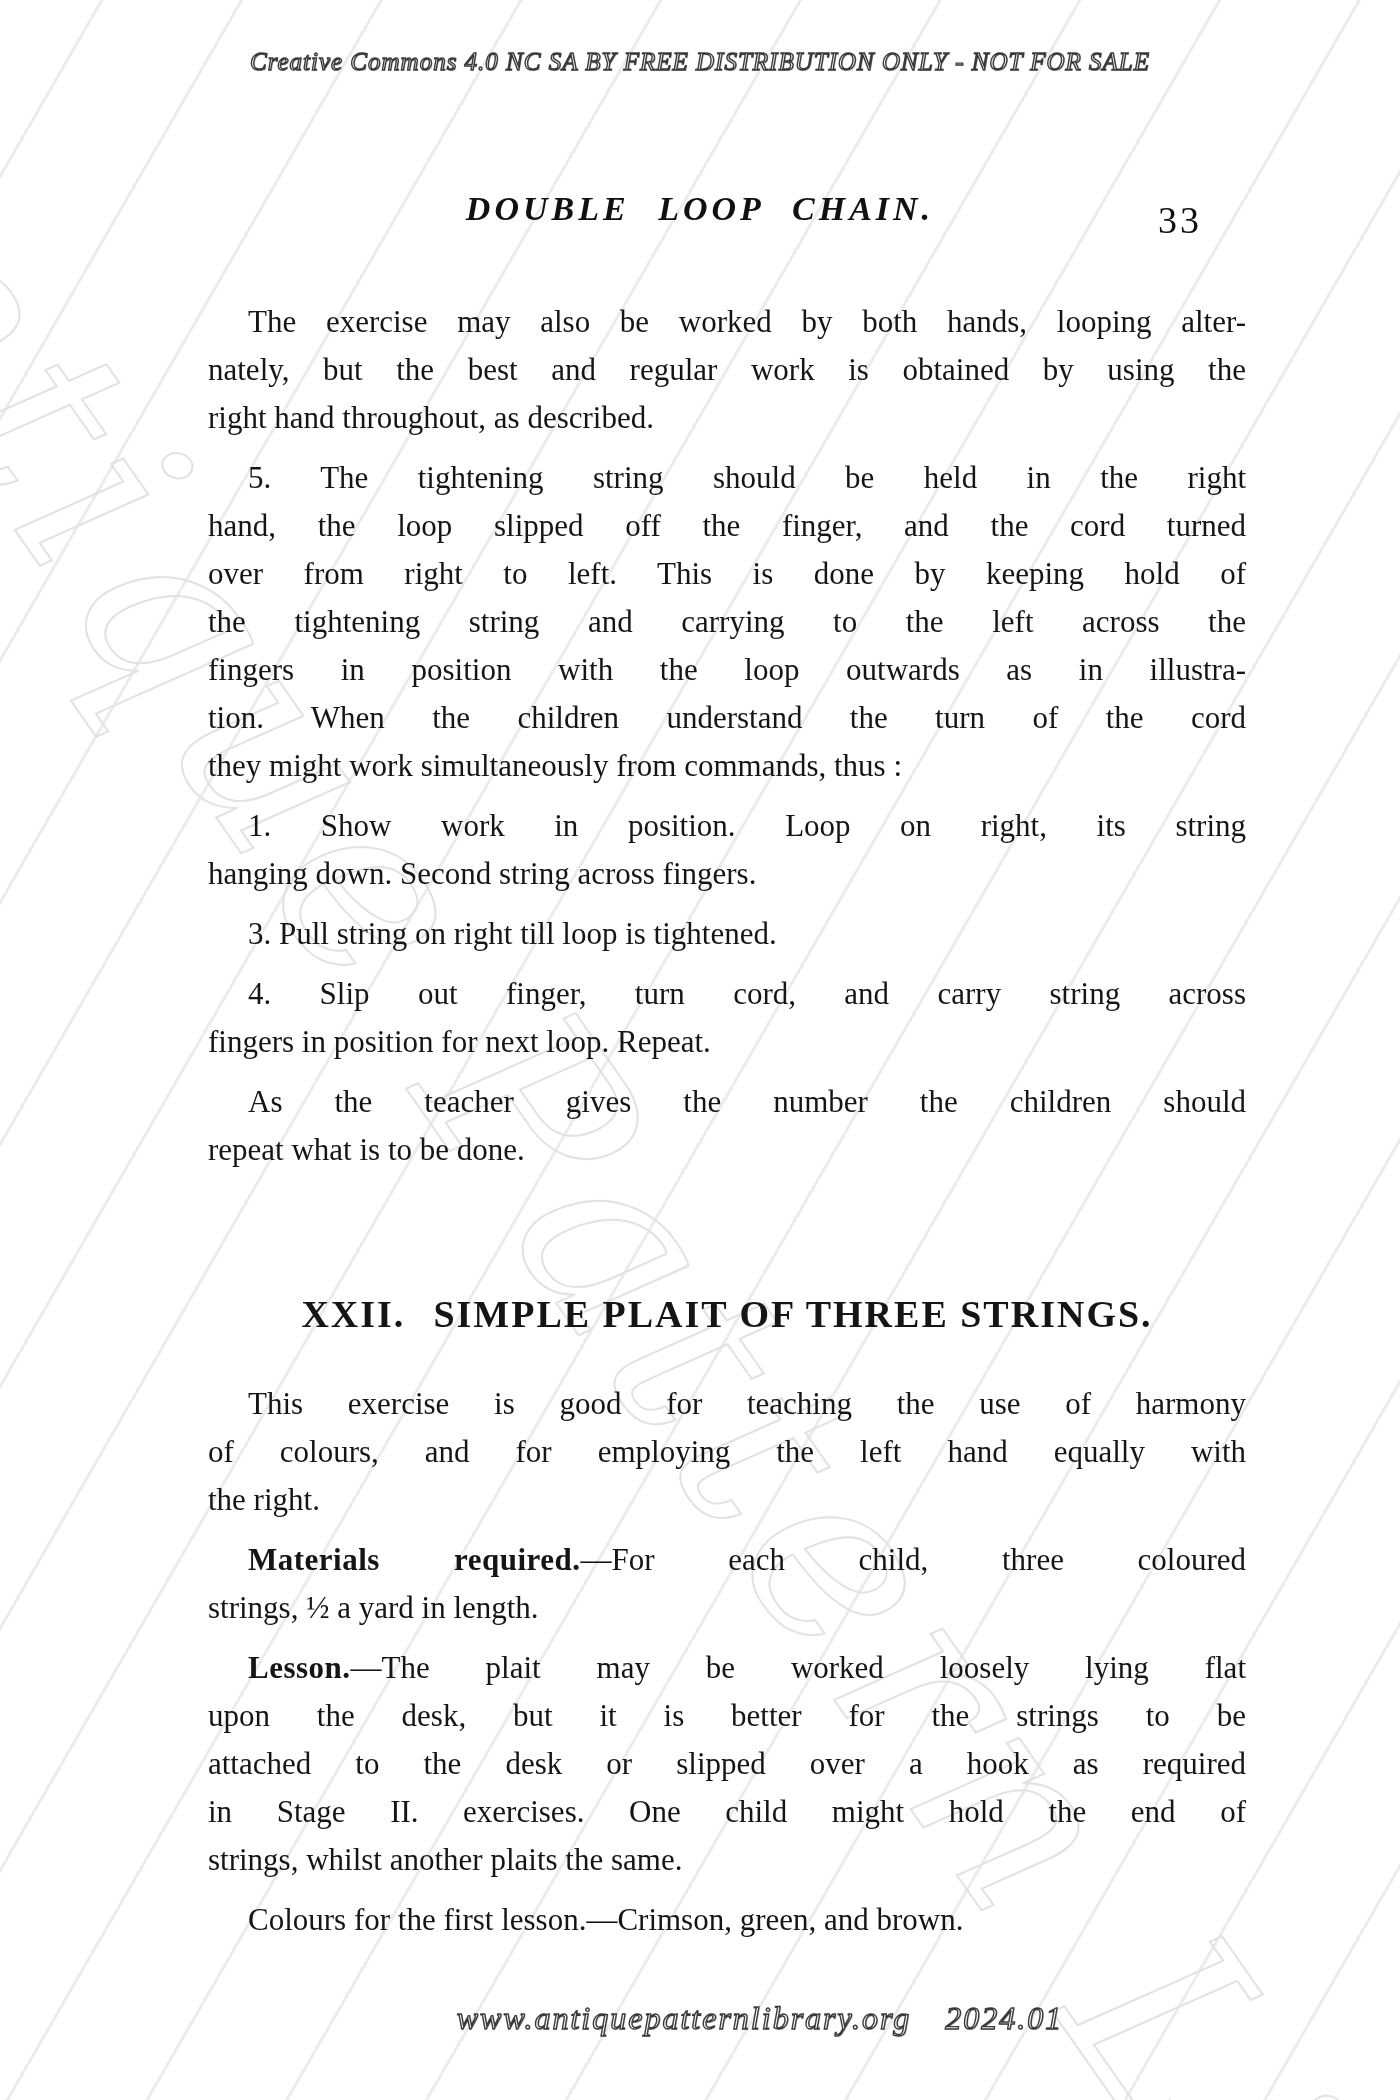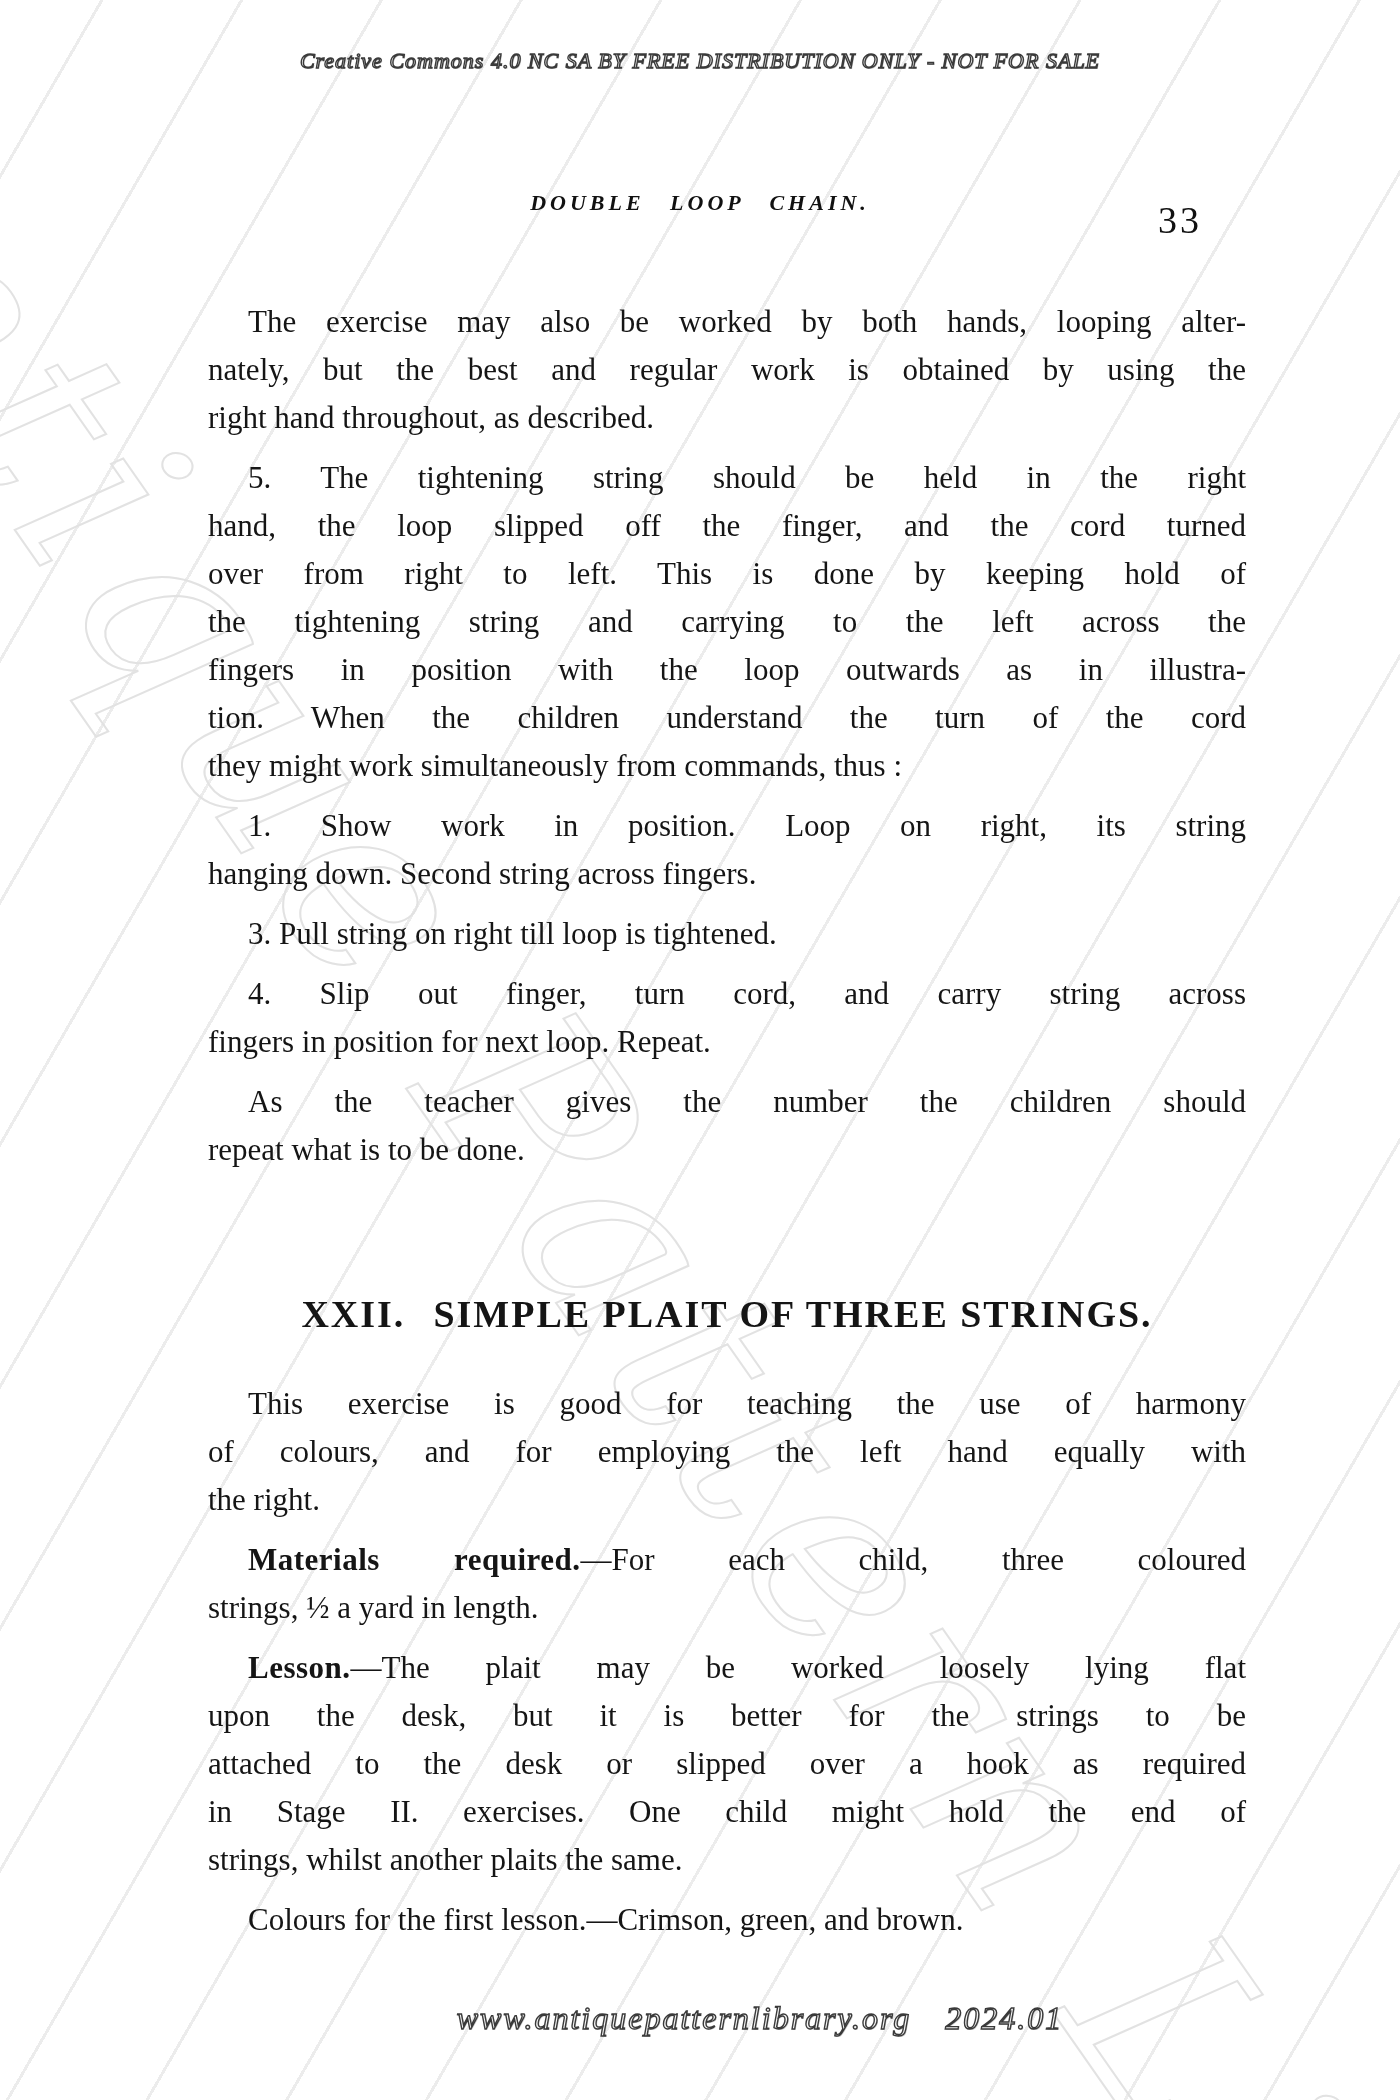--- a/index.html
+++ b/index.html
@@ -42,37 +42,37 @@
     z-index: 0;
     pointer-events: none;
   }
   .license-banner {
     position: absolute;
     top: 48px;
     left: 0;
     width: 100%;
     text-align: center;
     font-style: italic;
-    font-size: 22px;
+    font-size: 25px;
     letter-spacing: 1px;
     color: #f2f2f2;
     -webkit-text-stroke: 1.4px #3a3a3a;
     text-shadow: 1px 1px 0 #cfcfcf;
     z-index: 2;
   }
   .page-header { position: absolute; top: 0; left: 0; width: 100%; z-index: 2; }
   .page-title {
     position: absolute;
     top: 190px;
     left: 0;
     width: 100%;
     text-align: center;
     font-style: italic;
     font-weight: 600;
-    font-size: 22px;
+    font-size: 34px;
     letter-spacing: 4px;
     word-spacing: 16px;
     color: #111;
   }
   .page-number {
     position: absolute;
     top: 198px;
     left: 1158px;
     font-size: 38px;
     letter-spacing: 3px;

